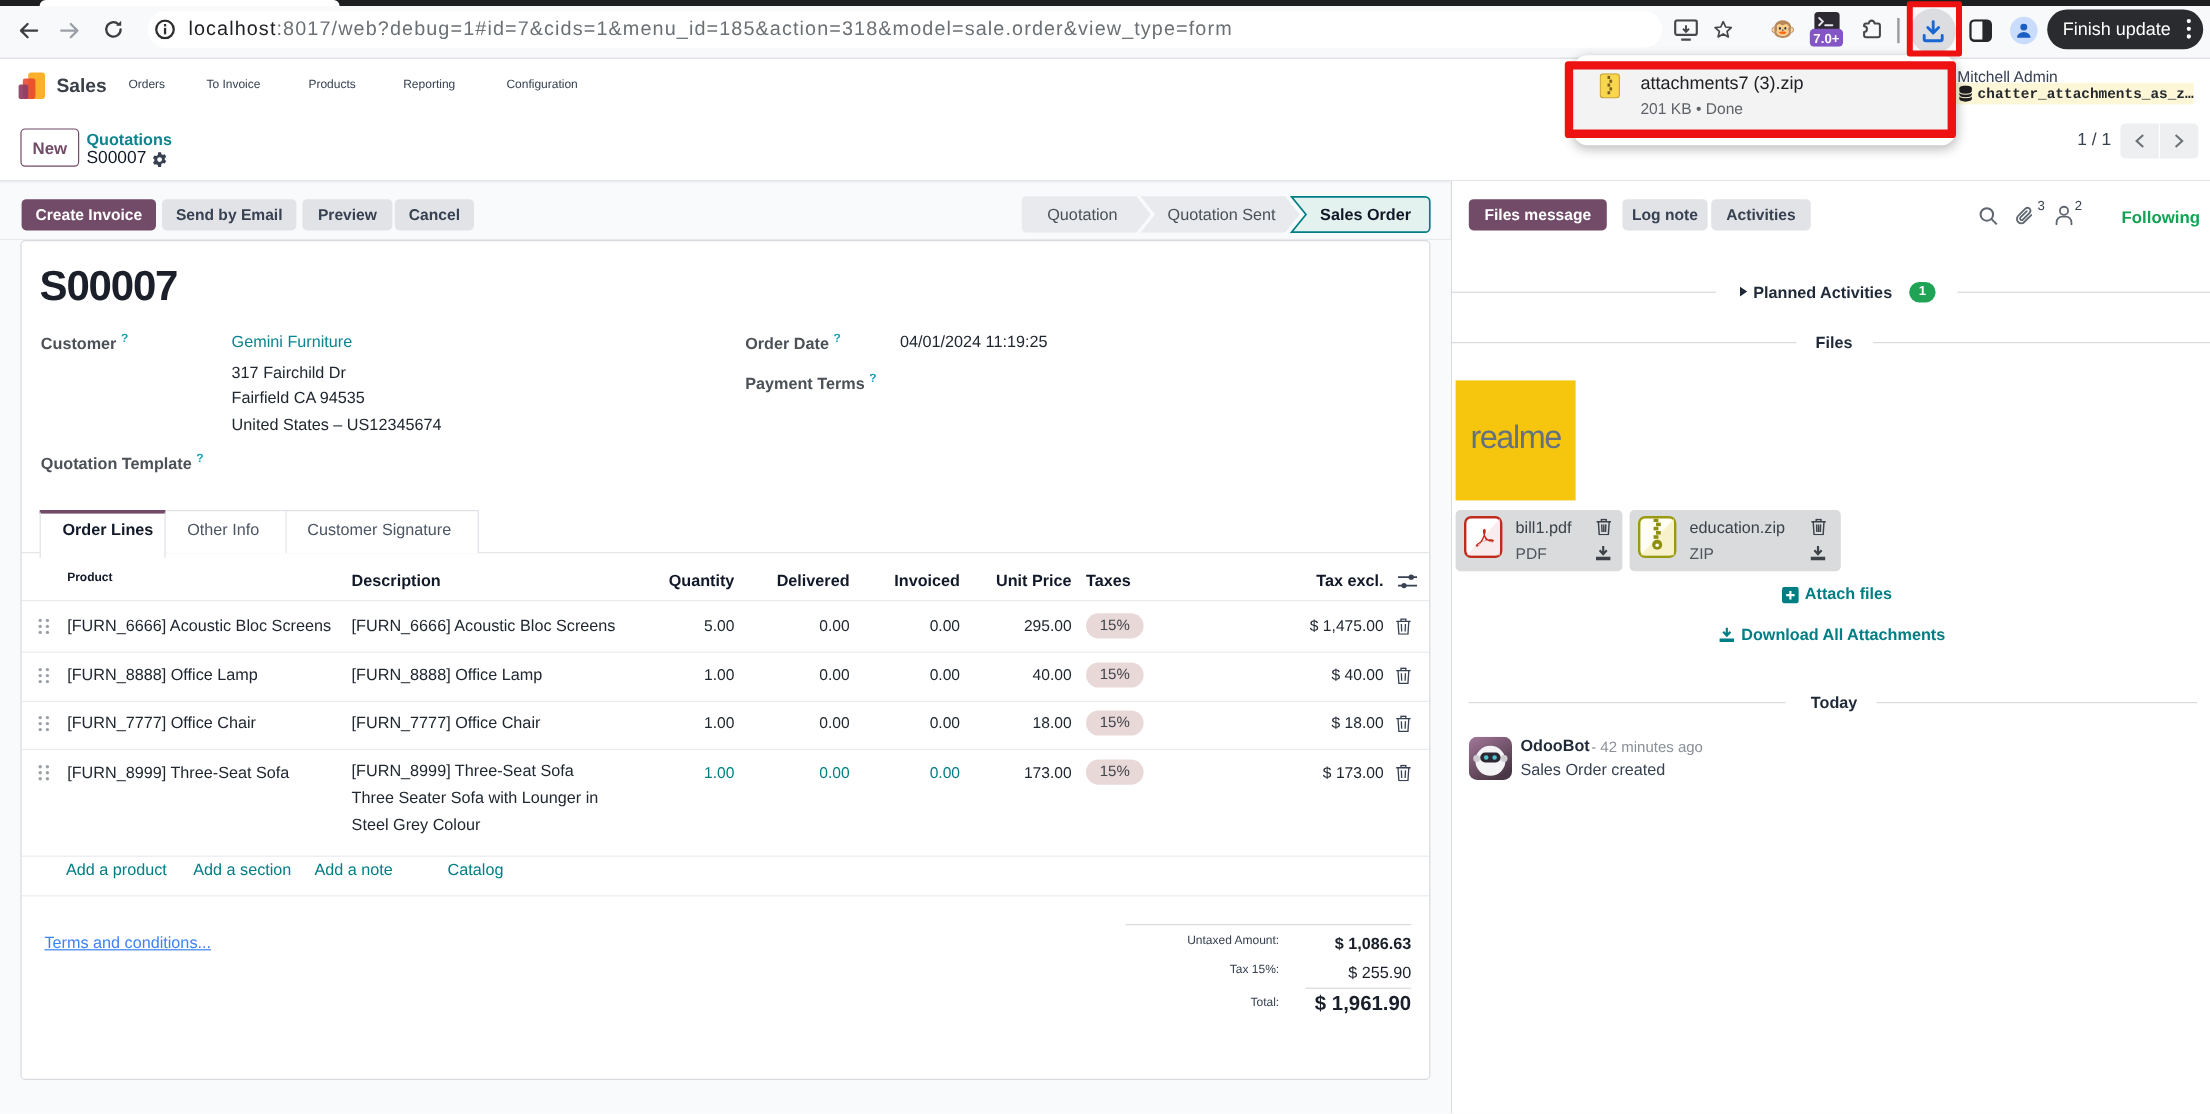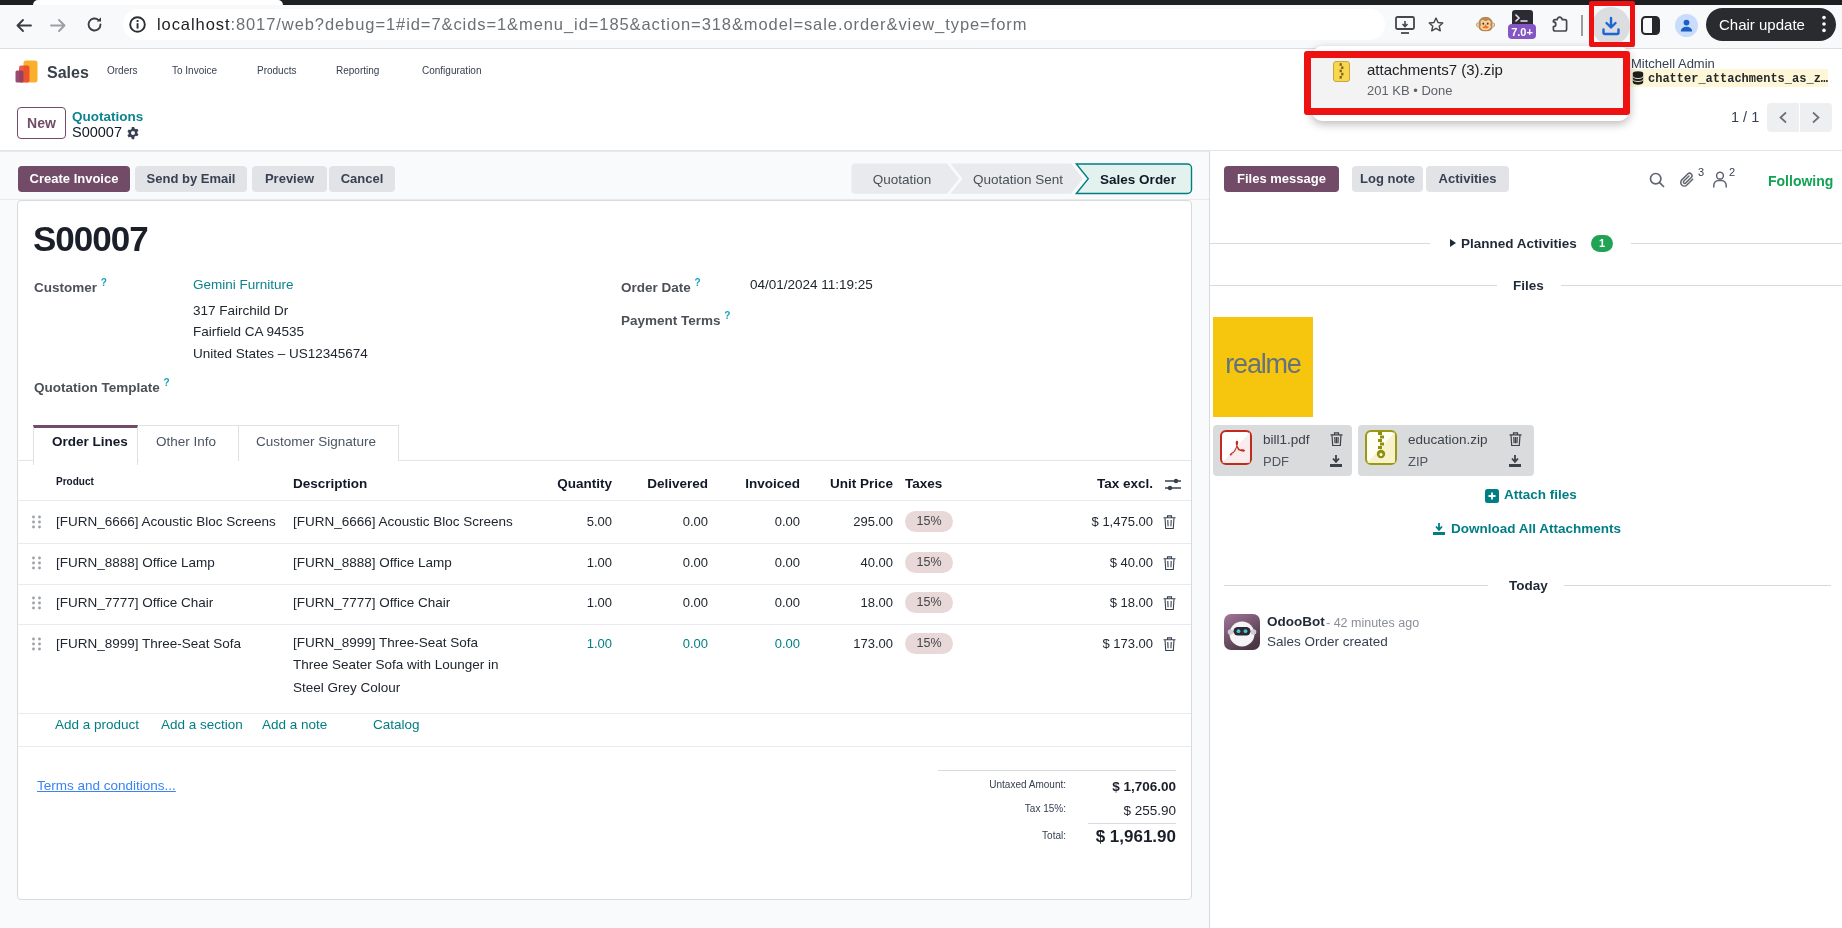--- a/index.html
+++ b/index.html
@@ -103,21 +103,21 @@
 <svg class="abs" style="left:1641px;top:16px;" width="19" height="19" viewBox="0 0 19 19">
     <rect x="1" y="1" width="17" height="17" rx="3.5" stroke="#26272a" stroke-width="2" fill="none"></rect>
     <path d="M11 1.5 h3.5 a3 3 0 0 1 3 3 v10 a3 3 0 0 1 -3 3 H11 z" fill="#26272a"></path>
   </svg>
 <div class="abs" style="left:1675px;top:14px;width:23px;height:23px;border-radius:50%;background:#c9dcfb;"></div>
 <svg class="abs" style="left:1679px;top:18px;" width="15" height="15" viewBox="0 0 15 15">
     <circle cx="7.5" cy="4.6" r="2.9" fill="#1b5fc4"></circle>
     <path d="M1.8 13.5 a5.7 4.8 0 0 1 11.4 0 z" fill="#1b5fc4"></path>
   </svg>
 <div class="abs" style="left:1706px;top:8px;width:130px;height:33px;border-radius:17px;background:#2a2b2e;"></div>
-<div class="abs" style="left:1719px;top:16px;font-size:15px;color:#fff;">Chair update</div>
+<div class="abs" style="left:1719px;top:16px;font-size:15px;color:#fff;">Finish update</div>
 <svg class="abs" style="left:1822px;top:15px;" width="4" height="18" viewBox="0 0 4 18">
     <g fill="#fff">
       <circle cx="2" cy="2.6" r="1.8"></circle>
       <circle cx="2" cy="9" r="1.8"></circle>
       <circle cx="2" cy="15.4" r="1.8"></circle>
     </g>
   </svg>
 
 <div class="abs" id="omenu"></div>
 <svg class="abs" style="left:15px;top:60px;" width="23" height="23" viewBox="0 0 23 23">
@@ -323,21 +323,21 @@
 
 <div class="abs link" style="left:55px;top:717px;">Add a product</div>
 <div class="abs link" style="left:161px;top:717px;">Add a section</div>
 <div class="abs link" style="left:262px;top:717px;">Add a note</div>
 <div class="abs link" style="left:373px;top:717px;">Catalog</div>
 
 <div class="abs" style="left:37px;top:778px;font-size:13.5px;color:#3b82f6;text-decoration:underline;">Terms and conditions...</div>
 
 <div class="abs" style="left:938px;top:770px;width:238px;height:1px;background:#d8dadd;"></div>
 <div class="abs tot-l" style="top:779px;">Untaxed Amount:</div>
-<div class="abs tot-v" style="top:779px;font-weight:bold;">$ 1,706.00</div>
+<div class="abs tot-v" style="top:779px;font-weight:bold;">$ 1,086.63</div>
 <div class="abs tot-l" style="top:803px;">Tax 15%:</div>
 <div class="abs tot-v" style="top:803px;">$ 255.90</div>
 <div class="abs" style="left:1088px;top:823px;width:88px;height:1px;background:#d8dadd;"></div>
 <div class="abs tot-l" style="top:830px;">Total:</div>
 <div class="abs" style="left:1026px;top:827px;width:150px;font-size:17px;font-weight:bold;color:#1a1f29;text-align:right;">$ 1,961.90</div>
 
 <div class="abs divline" style="left:1209px;top:243px;width:221px;"></div>
 <svg class="abs" style="left:1449px;top:238px;" width="8" height="10" viewBox="0 0 8 10">
     <path d="M1 1 L7 5 L1 9 Z" fill="#1f2937"></path>
   </svg>

